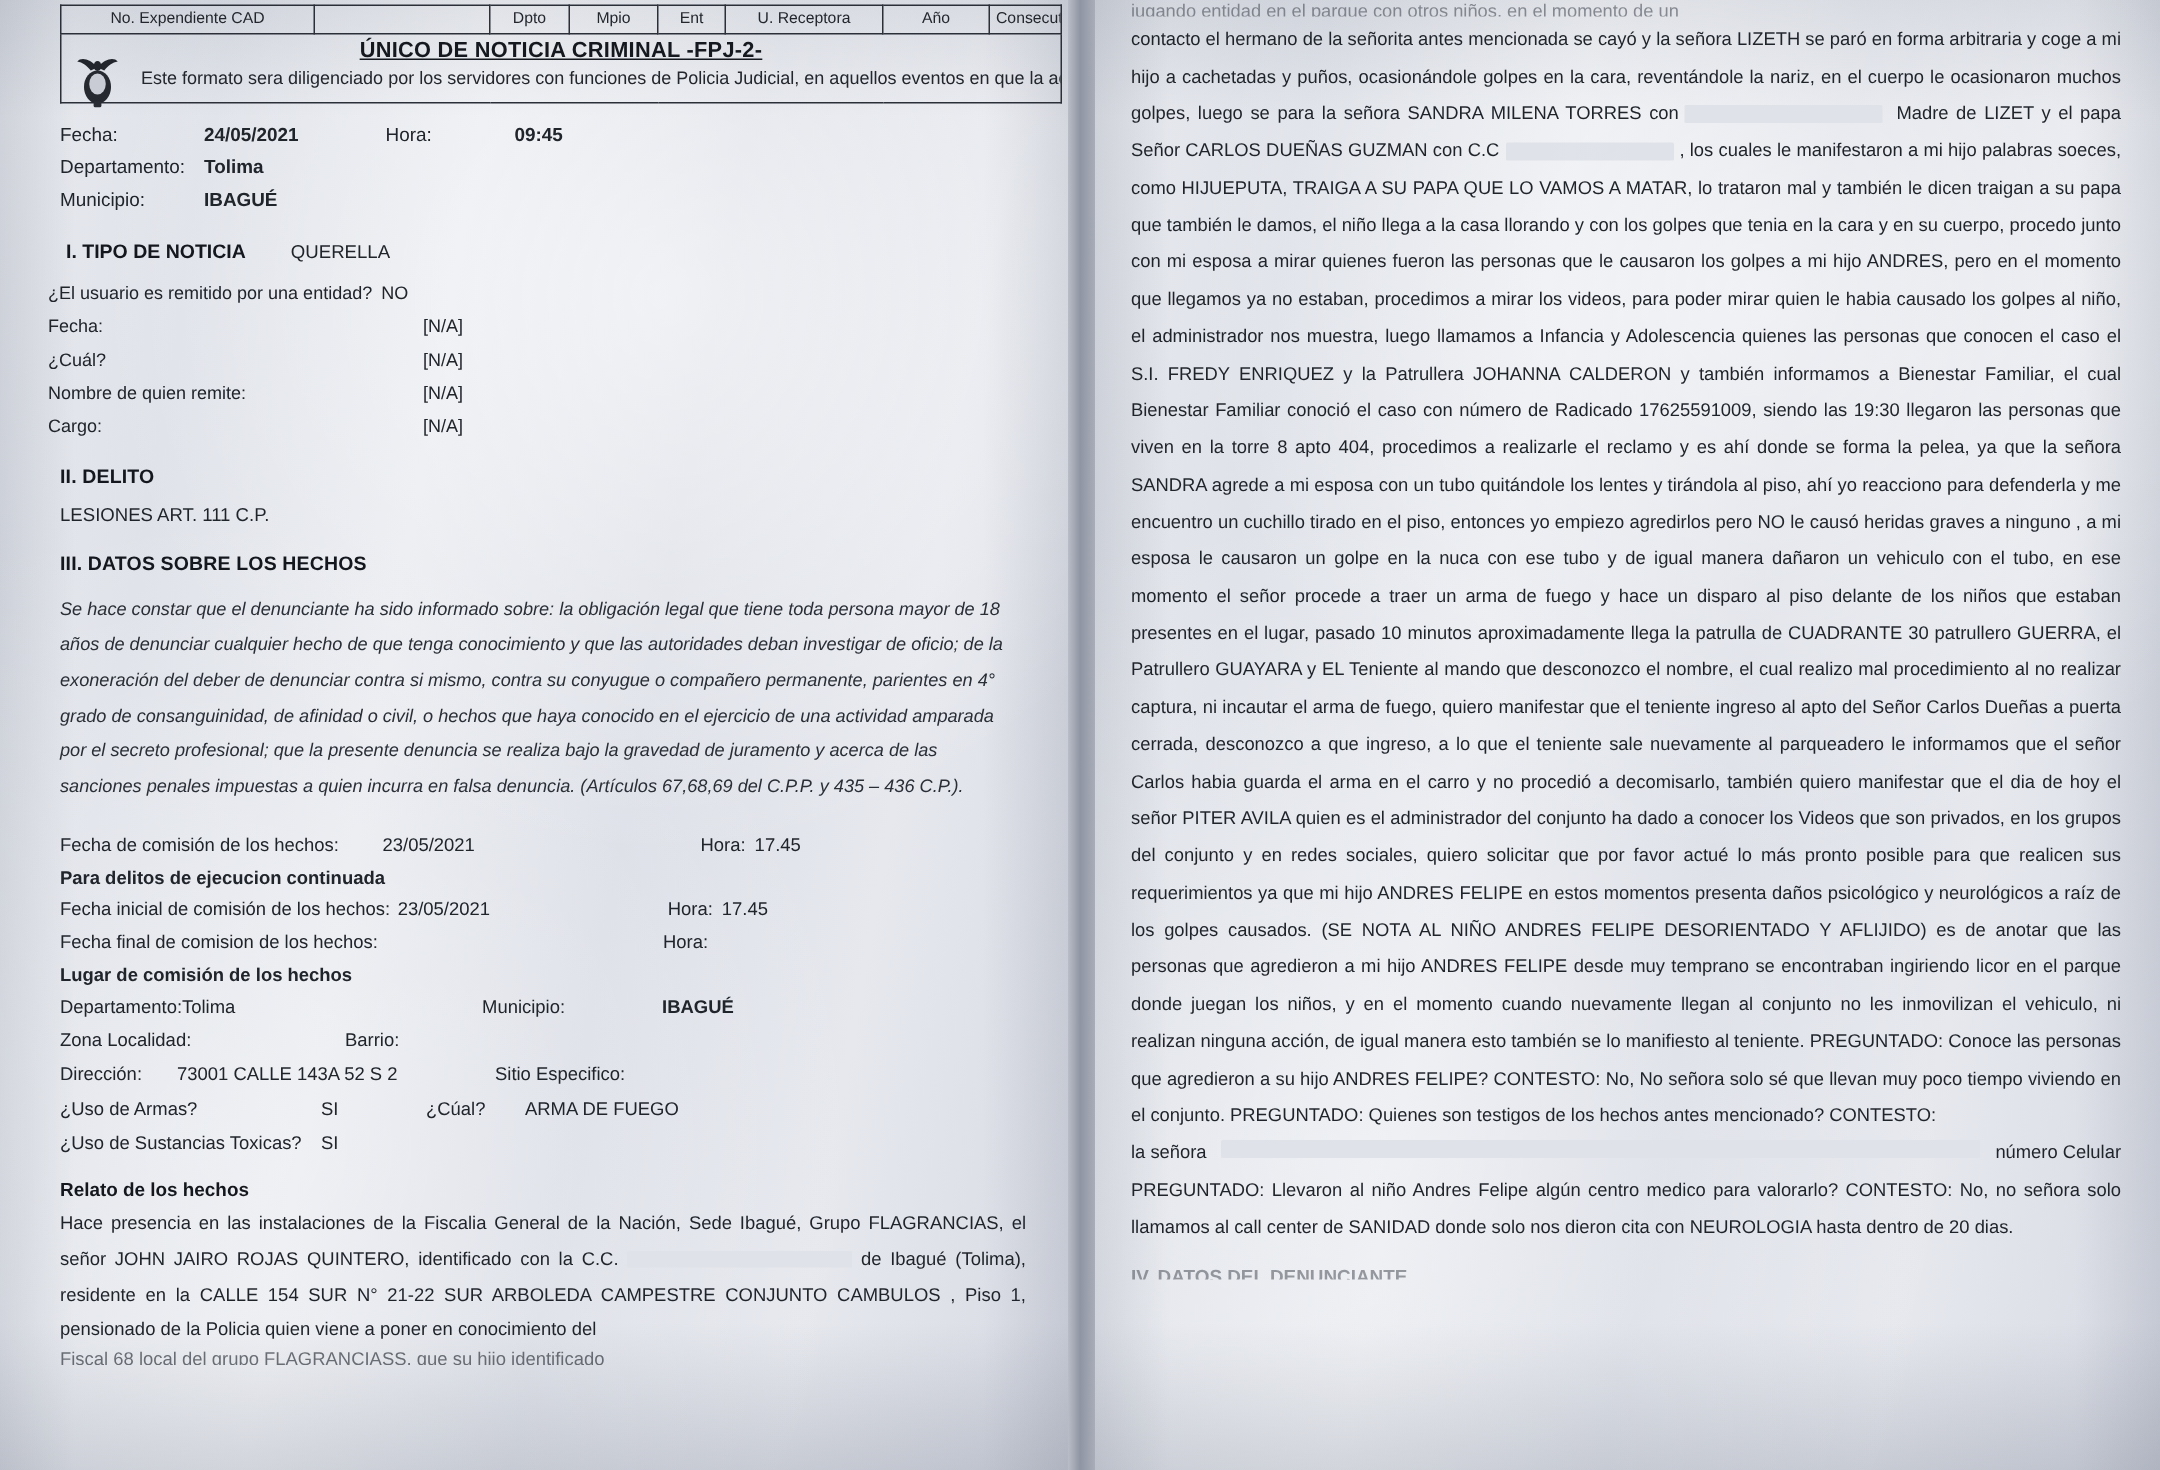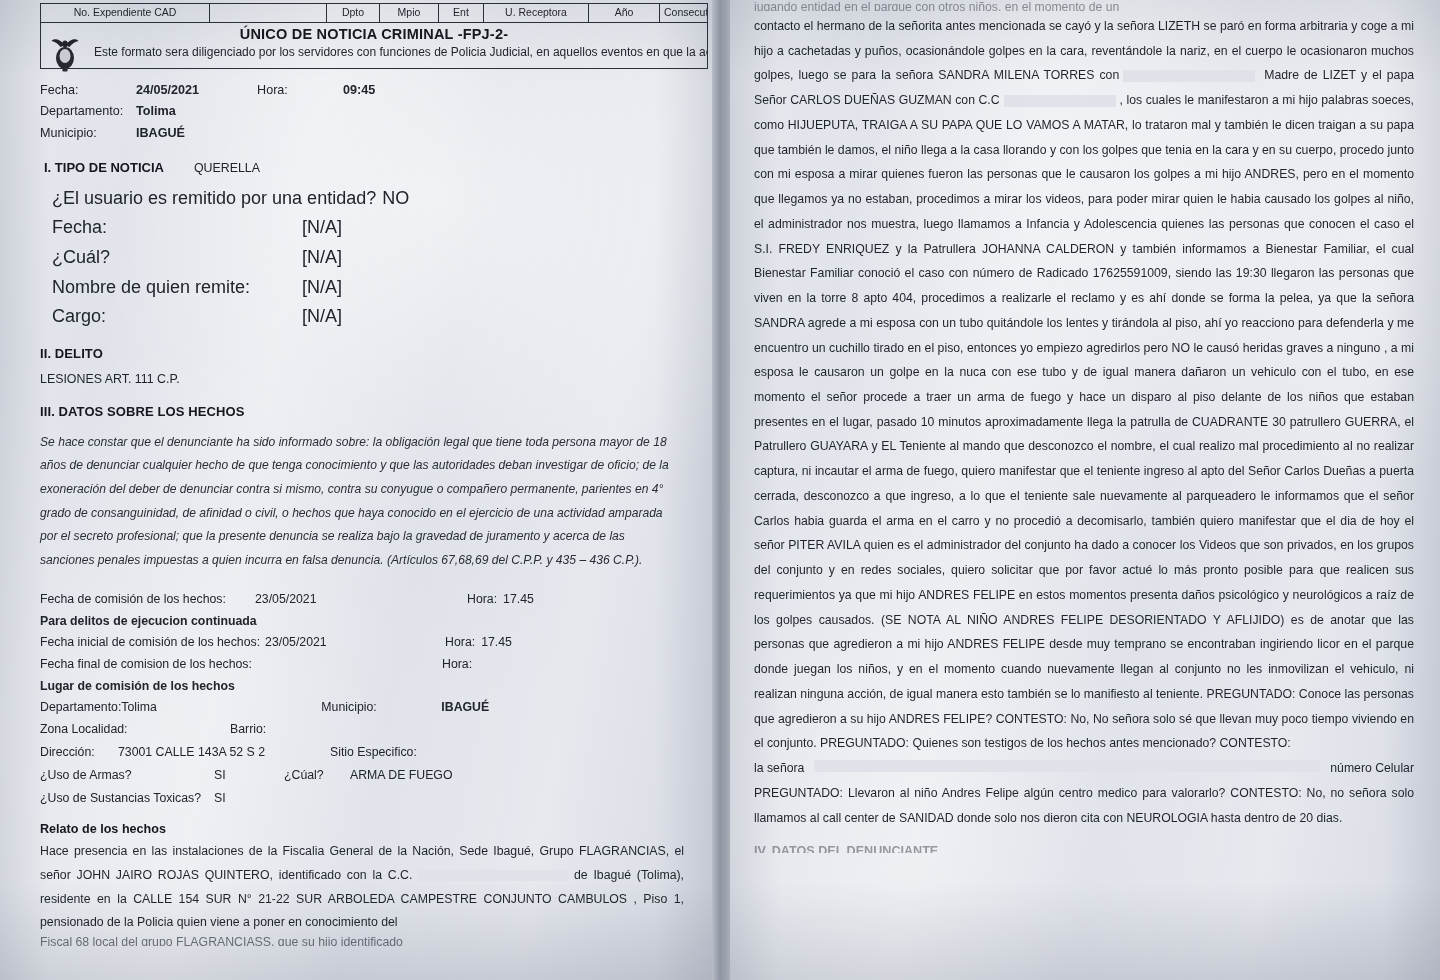--- a/index.html
+++ b/index.html
@@ -43,42 +43,42 @@
     width:668px;border-collapse:collapse;margin-top:3px;margin-left:12px;
     table-layout:fixed;
   }
   table.cad td{
     border:1.6px solid #2b2f38;
     font-size:10.5px;padding:3px 4px;line-height:1.1;color:#23262d;
     text-align:center;white-space:nowrap;overflow:hidden;
   }
   td.cad-label{text-align:left;padding-left:7px;}
   .hdr-band{padding:4px 6px 7px 6px !important;text-align:center !important;}
-  .hdr-title{font-size:14.5px;font-weight:bold;letter-spacing:.2px;margin-bottom:2px;color:#15181e;}
+  .hdr-title{font-size:14.5px;font-weight:bold;letter-spacing:.2px;margin-bottom:2px;color:#15181e;text-decoration:underline;}
   .hdr-sub{font-size:12px;line-height:1.35;color:#23262d;max-width:560px;margin:0 auto;}
   .emblem{
     position:absolute;left:22px;top:30px;width:30px;height:40px;z-index:5;
   }
 
   .band-wrap{position:relative;}
 
   .fields{margin:14px 0 0 12px;font-size:12.6px;color:#20242b;}
   .frow{display:flex;align-items:baseline;margin-bottom:6px;line-height:1.25;}
   .fk{min-width:96px;}
   .fv{font-weight:600;}
   .fk2{min-width:86px;margin-left:58px;}
 
   h2.sec{
     font-size:13px;font-weight:bold;margin:18px 0 0 12px;color:#14171d;letter-spacing:.1px;
   }
   .sec-inline{display:flex;align-items:baseline;margin:18px 0 0 16px;}
   .sec-inline .sec-t{font-size:13px;font-weight:bold;color:#14171d;}
   .sec-inline .sec-v{font-size:12.4px;margin-left:30px;color:#20242b;}
 
-  .qa{margin:13px 0 0 24px;font-size:18px;color:#20242b;}
+  .qa{margin:13px 0 0 4px;font-size:12px;color:#20242b;}
   .qa .line{display:flex;margin-bottom:8px;line-height:1.2;}
   .qa .q{min-width:250px;}
   .qa .a{min-width:40px;}
 
   .plain{font-size:12.4px;margin:11px 0 0 12px;color:#1f232a;}
 
   .legal{
     margin:12px 12px 0 12px;font-size:12.1px;font-style:italic;line-height:1.95;
     color:#2a2e36;text-align:left;max-width:660px;
   }

